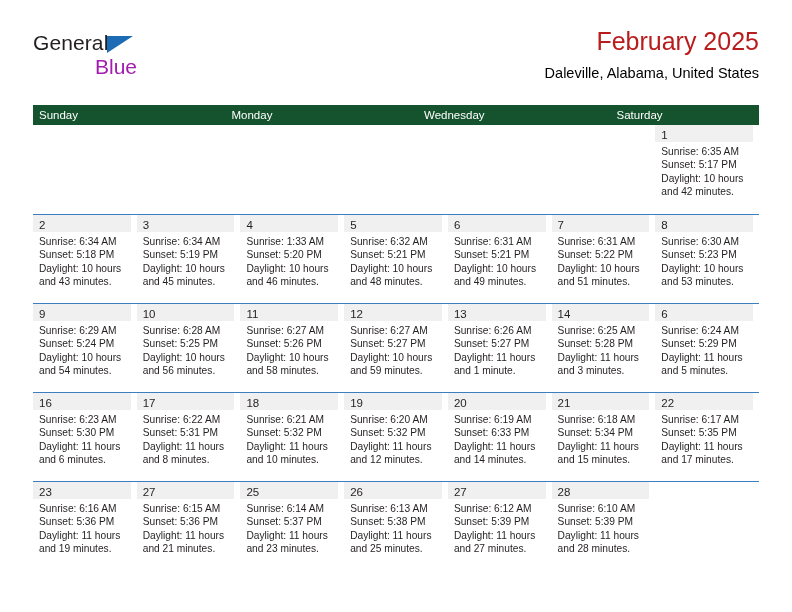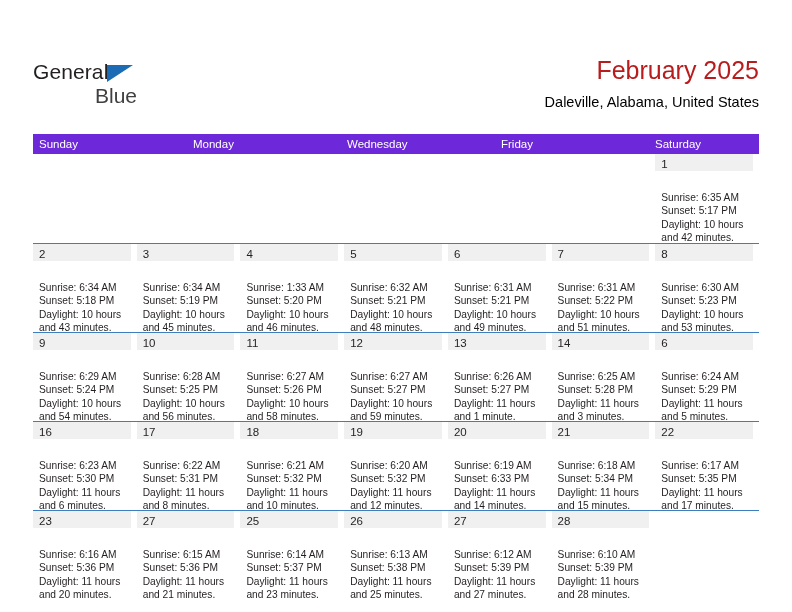--- a/index.html
+++ b/index.html
@@ -12,21 +12,20 @@
     background: #ffffff;
     font-family: "Liberation Sans", sans-serif;
     color: #231f20;
     overflow: hidden;
   }
   .page {
     position: relative;
     width: 792px;
     height: 580px;
     box-sizing: border-box;
-    margin-top: 29px;
   }
 
   
   .header {
     position: absolute;
     left: 33px;
     top: 28px;
     right: 33px;
     height: 70px;
   }
@@ -49,21 +48,21 @@
     width: 0;
     height: 0;
     border-left: 26px solid #1b6cb5;
     border-bottom: 17px solid transparent;
     vertical-align: -3px;
     margin-left: -1px;
   }
   .brand-blue {
     display: block;
     font-size: 21px;
-    color: #404040;
+    color: #a21caf;
     line-height: 1;
     margin-top: 2px;
     margin-left: 62px;
   }
 
   .title-block {
     position: absolute;
     right: 0;
     top: 0;
     text-align: right;
@@ -83,21 +82,21 @@
 
   
   .calendar {
     position: absolute;
     left: 33px;
     top: 105px;
     width: 726px;
   }
   .dow-row {
     display: flex;
-    background: #6d28d9;
+    background: #14532d;
     height: 20px;
     gap: 44px;
   }
   .dow-cell {
     flex: 1 1 0;
     color: #ffffff;
     font-size: 11.5px;
     line-height: 20px;
     padding-left: 6px;
     box-sizing: border-box;
@@ -128,21 +127,21 @@
   .day-num {
     font-size: 11.5px;
     line-height: 17px;
     color: #231f20;
   }
   .day-cell.empty .day-band {
     background: transparent;
   }
   .day-info {
     padding-left: 6px;
-    padding-top: 20px;
+    padding-top: 3px;
     font-size: 10.2px;
     line-height: 13.4px;
     color: #231f20;
   }
   .day-info div {
     white-space: nowrap;
   }
 </style>
 </head>
 <body>
@@ -161,21 +160,20 @@
       <div class="cal-subtitle">Daleville, Alabama, United States</div>
     </div>
 
   </div>
 
   <div class="calendar">
     <div class="dow-row" id="dow-row">
         <div class="dow-cell">Sunday</div>
         <div class="dow-cell">Monday</div>
         <div class="dow-cell">Wednesday</div>
-        <div class="dow-cell">Friday</div>
         <div class="dow-cell">Saturday</div>
       </div>
     <div id="weeks-container">
         <div class="week-row first">
           <div class="day-cell empty">
             <div class="day-band"><span class="day-num"></span></div>
             <div class="day-info"></div>
           </div>
           <div class="day-cell empty">
             <div class="day-band"><span class="day-num"></span></div>
@@ -402,21 +400,21 @@
             </div>
           </div>
         </div>
         <div class="week-row">
           <div class="day-cell">
             <div class="day-band"><span class="day-num">23</span></div>
             <div class="day-info">
               <div>Sunrise: 6:16 AM</div>
               <div>Sunset: 5:36 PM</div>
               <div>Daylight: 11 hours</div>
-              <div>and 20 minutes.</div>
+              <div>and 19 minutes.</div>
             </div>
           </div>
           <div class="day-cell">
             <div class="day-band"><span class="day-num">27</span></div>
             <div class="day-info">
               <div>Sunrise: 6:15 AM</div>
               <div>Sunset: 5:36 PM</div>
               <div>Daylight: 11 hours</div>
               <div>and 21 minutes.</div>
             </div>

